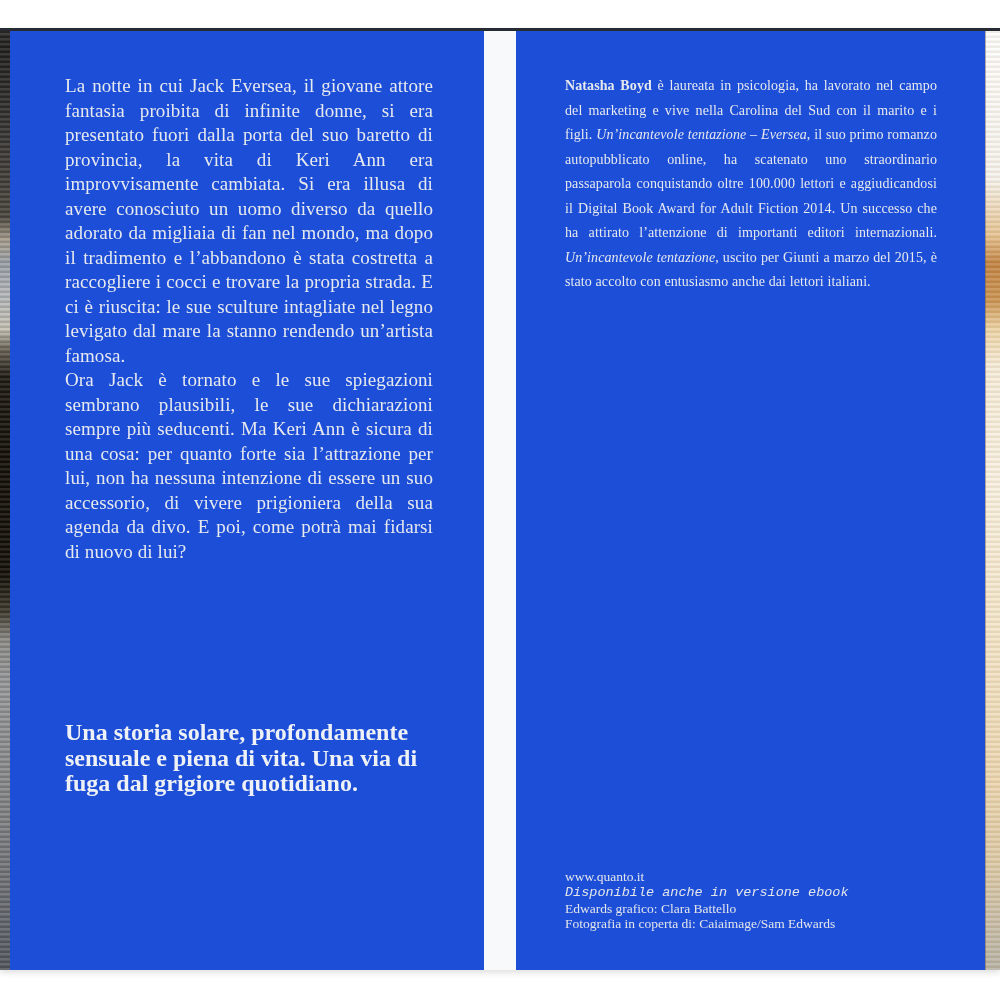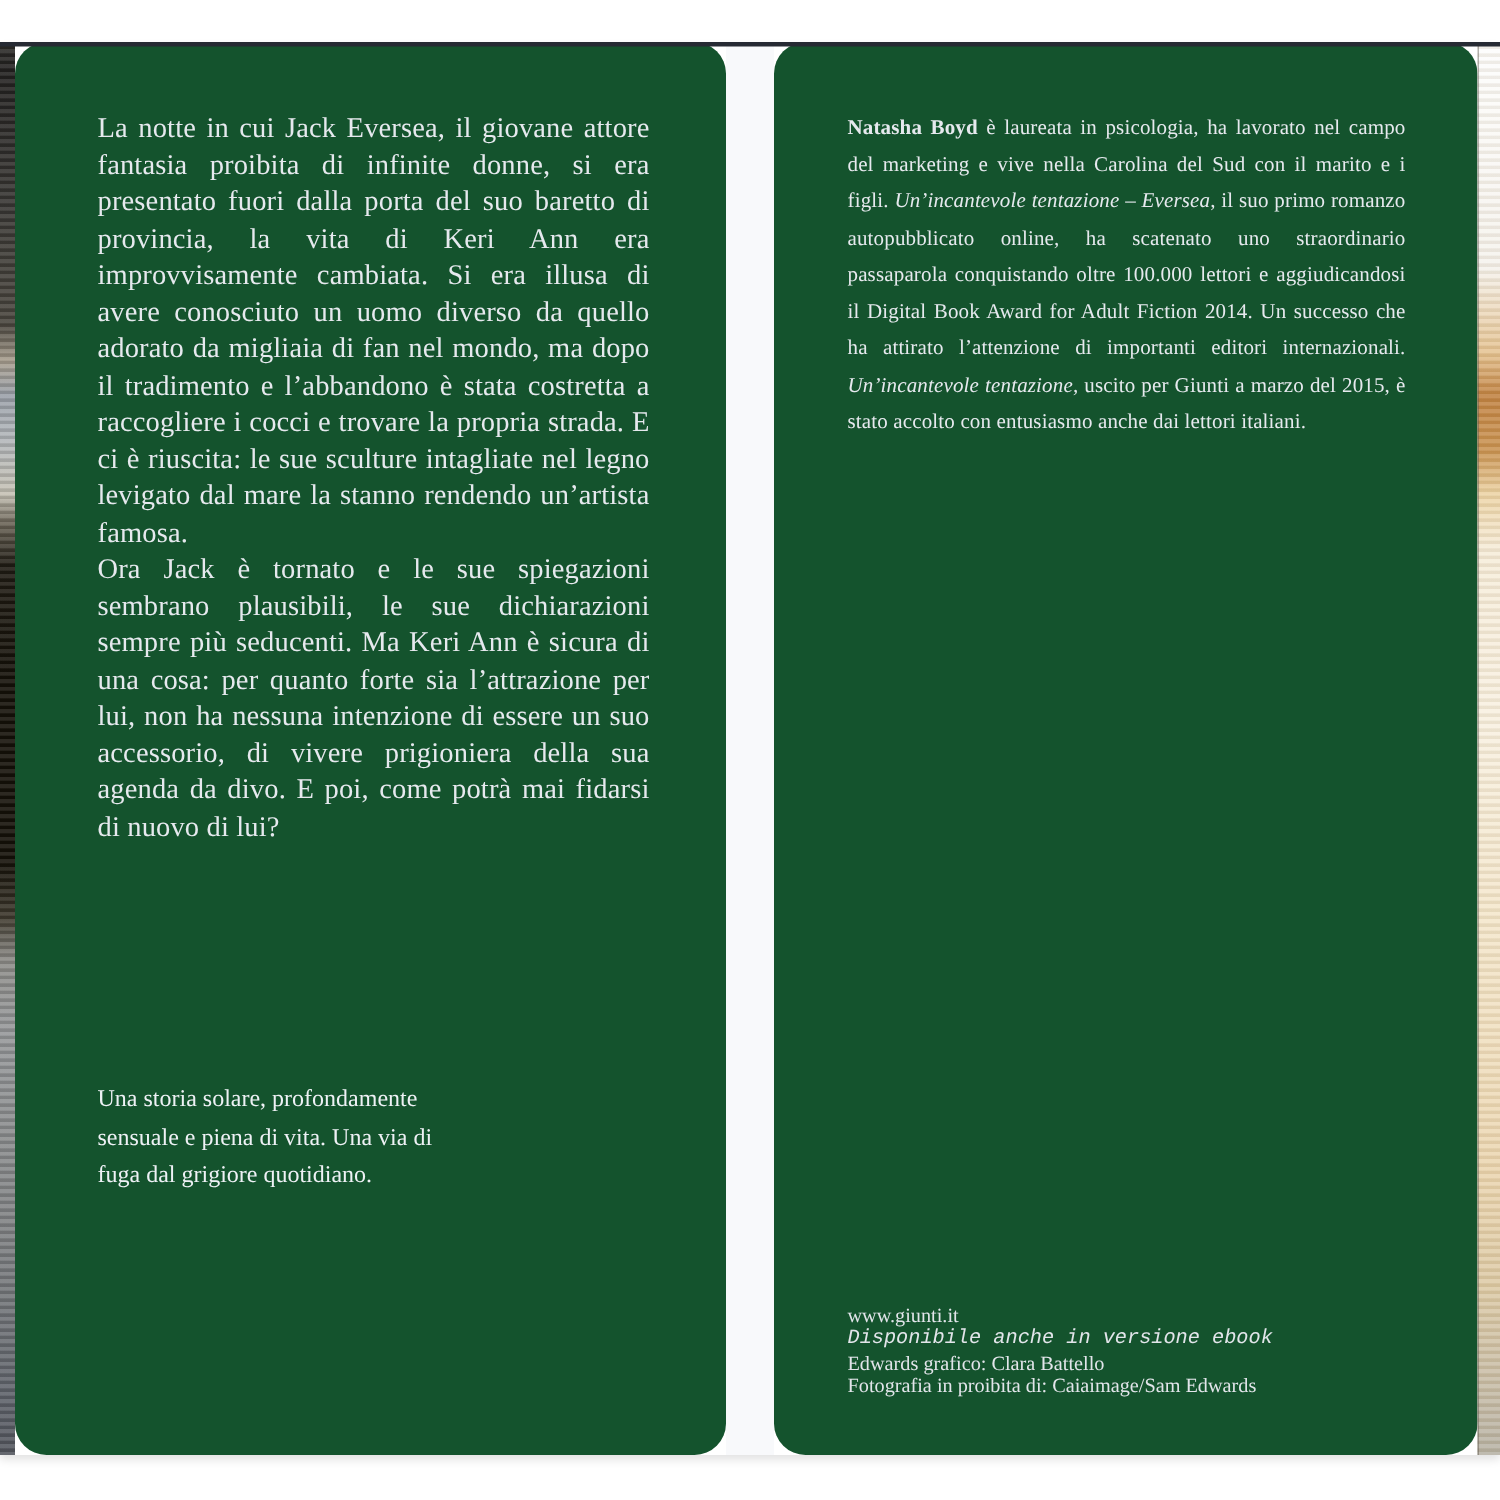--- a/index.html
+++ b/index.html
@@ -45,45 +45,44 @@
         rgba(255,255,255,0.14) 0px, rgba(255,255,255,0.14) 2px,
         rgba(120,95,55,0.10) 3px, rgba(120,95,55,0.10) 5px),
       linear-gradient(180deg,
         #fdfdfc 0%, #f5f2ec 16%, #e4c18f 22%, #bf7f3e 25%,
         #c8914f 29%, #ecd3a4 32%, #f6ecd9 36%, #f8f0e0 48%,
         #f4e7cd 60%, #f0dfbf 70%, #ead4ae 80%, #dcc9a4 88%,
         #c9bda5 94%, #b5b0a3 100%);
   }
   .flap {
     position: absolute; top: 0; height: 100%;
-    background: #14532d;
+    background: #1d4ed8;
     color: #e6e9ee;
-    border-radius: 21px;
   }
   .flap-left  { left: 10px;  width: 474px; }
   .flap-right { left: 516px; width: 469px; }
   .spine-gap {
     position: absolute; left: 484px; top: 0;
     width: 32px; height: 100%;
     background: #f8f9fb;
     z-index: 4;
   }
   .synopsis {
     position: absolute; left: 55px; top: 46px;
     width: 368px;
     font-size: 19px; line-height: 24.5px;
     text-align: justify;
     letter-spacing: 0.1px;
   }
   .synopsis p { margin: 0; }
   .tagline {
     position: absolute; left: 55px; top: 692px;
     width: 385px;
-    font-size: 16px; line-height: 25.5px;
-    font-weight: normal;
+    font-size: 24px; line-height: 25.5px;
+    font-weight: bold;
     color: #eef1f5;
     white-space: pre-line;
   }
   .bio {
     position: absolute; left: 49px; top: 46px;
     width: 372px;
     font-size: 14px; line-height: 24.5px;
     text-align: justify;
     letter-spacing: 0.1px;
   }
@@ -111,24 +110,24 @@
     <div class="tagline">Una storia solare, profondamente
 sensuale e piena di vita. Una via di
 fuga dal grigiore quotidiano.</div>
   </div>
 
   <div class="spine-gap"></div>
 
   <div class="flap flap-right">
     <div class="bio"><span style="font-weight: bold;">Natasha Boyd</span><span> è laureata in psicologia, ha lavorato nel campo del marketing e vive nella Carolina del Sud con il marito e i figli. </span><span style="font-style: italic;">Un’incantevole tentazione – Eversea</span><span>, il suo primo romanzo autopubblicato online, ha scatenato uno straordinario passaparola conquistando oltre 100.000 lettori e aggiudicandosi il Digital Book Award for Adult Fiction 2014. Un successo che ha attirato l’attenzione di importanti editori internazionali. </span><span style="font-style: italic;">Un’incantevole tentazione</span><span>, uscito per Giunti a marzo del 2015, è stato accolto con entusiasmo anche dai lettori italiani.</span></div>
     <div class="credits">
-      <p class="line">www.giunti.it</p>
+      <p class="line">www.quanto.it</p>
       <p class="line italic">Disponibile anche in versione ebook</p>
       <p class="line">Edwards grafico: Clara Battello</p>
-      <p class="line">Fotografia in proibita di: Caiaimage/Sam Edwards</p>
+      <p class="line">Fotografia in coperta di: Caiaimage/Sam Edwards</p>
     </div>
   </div>
 
   <div class="photo-right"></div>
 
   <div class="jacket-top-edge"></div>
 
 </div>
 
 </body></html>

